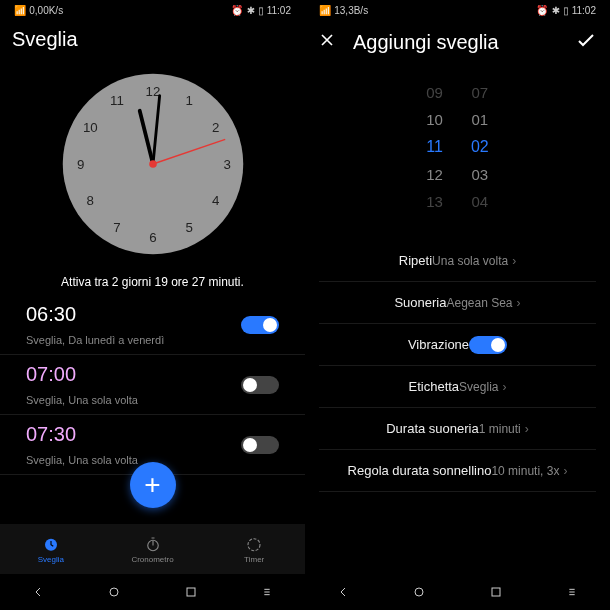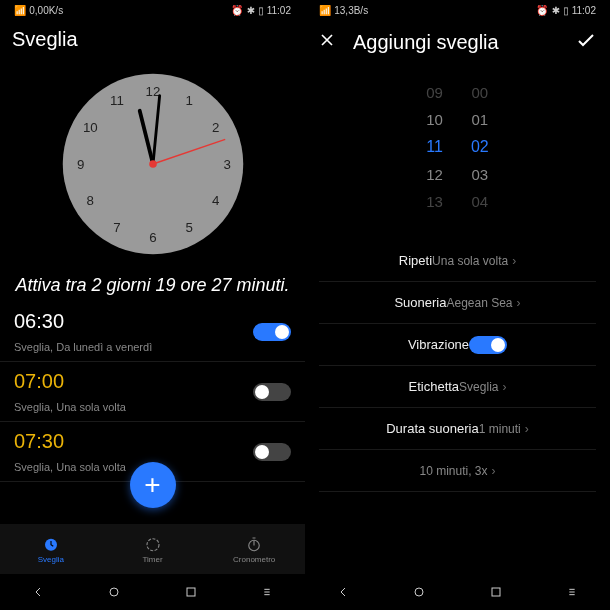--- a/index.html
+++ b/index.html
@@ -6,25 +6,25 @@
 body { background: #fff; font-family: -apple-system, sans-serif; width: 610px; height: 610px; display: flex; }
 .screen { width: 305px; height: 610px; background: #000; color: #fff; position: relative; display: flex; flex-direction: column; overflow: hidden; }
 .statusbar { height: 20px; display: flex; justify-content: space-between; align-items: center; font-size: 10px; color: #ccc; padding: 0 14px; }
 .statusbar .right { display: flex; align-items: center; gap: 3px; }
 .header { padding: 8px 12px; display: flex; align-items: center; }
 .header h1 { font-size: 20px; font-weight: 400; color: #fff; }
 .header .close { margin-right: 16px; color: #fff; }
 .header .check { margin-left: auto; color: #fff; }
 .clockface { width: 190px; height: 190px; margin: 10px auto; position: relative; }
 .clockface svg { width: 100%; height: 100%; }
-.nextalarm { text-align: center; font-size: 18px; color: #fff; margin: 6px 0 6px; font-weight: 500; font-style: italic; }
+.nextalarm { text-align: center; font-size: 12px; color: #fff; margin: 6px 0 6px; font-weight: 500; }
 .alarmlist { flex: 1; overflow: hidden; }
-.alarmrow { padding: 8px 14px; border-bottom: 1px solid #1a1a1a; display: flex; justify-content: space-between; align-items: center; }
+.alarmrow { padding: 8px 26px; border-bottom: 1px solid #1a1a1a; display: flex; justify-content: space-between; align-items: center; }
 .alarmrow .time { font-size: 20px; color: #fff; }
-.alarmrow.off .time { color: #eab308; }
+.alarmrow.off .time { color: #f0abfc; }
 .alarmrow .sub { font-size: 11px; color: #888; margin-top: 8px; }
 .toggle { width: 38px; height: 18px; border-radius: 10px; position: relative; cursor: pointer; }
 .toggle.on { background: #2979ff; }
 .toggle.off { background: #444; }
 .toggle .knob { width: 14px; height: 14px; background: #fff; border-radius: 50%; position: absolute; top: 2px; }
 .toggle.on .knob { right: 2px; }
 .toggle.off .knob { left: 2px; }
 .fab { width: 46px; height: 46px; background: #2979ff; border-radius: 50%; position: absolute; bottom: 102px; left: 50%; transform: translateX(-50%); display: flex; align-items: center; justify-content: center; font-size: 28px; color: #fff; box-shadow: 0 2px 8px rgba(41,121,255,0.5); }
 .tabbar { height: 50px; background: #111; display: flex; }
 .tab { flex: 1; display: flex; flex-direction: column; align-items: center; justify-content: center; gap: 2px; }
@@ -121,30 +121,30 @@
   <div class="tabbar">
     <div class="tab active">
       <svg viewBox="0 0 24 24">
           <circle cx="12" cy="13" r="8"></circle>
           <path d="M12 8v5l3 2" stroke="#000" stroke-width="1.5" fill="none"></path>
         </svg>
       <span>Sveglia</span>
     </div>
     <div class="tab">
       <svg viewBox="0 0 24 24">
-          <circle cx="12" cy="13" r="8" fill="none" stroke="#888" stroke-width="1.5" stroke-dasharray="4 2"></circle>
-        </svg>
-      <span>Timer</span>
+          <circle cx="12" cy="14" r="7" fill="none" stroke="#888" stroke-width="1.5"></circle>
+          <path d="M12 8v6M10 4h4" stroke="#888" stroke-width="1.5"></path>
+        </svg>
+      <span>Cronometro</span>
     </div>
     <div class="tab">
       <svg viewBox="0 0 24 24">
-          <circle cx="12" cy="14" r="7" fill="none" stroke="#888" stroke-width="1.5"></circle>
-          <path d="M12 8v6M10 4h4" stroke="#888" stroke-width="1.5"></path>
-        </svg>
-      <span>Cronometro</span>
+          <circle cx="12" cy="13" r="8" fill="none" stroke="#888" stroke-width="1.5" stroke-dasharray="4 2"></circle>
+        </svg>
+      <span>Timer</span>
     </div>
   </div>
   <div class="navbar">
     <svg viewBox="0 0 24 24">
         <path d="M15 6l-6 6 6 6"></path>
       </svg>
     <svg viewBox="0 0 24 24">
         <circle cx="12" cy="12" r="6"></circle>
       </svg>
     <svg viewBox="0 0 24 24">
@@ -184,21 +184,21 @@
   </div>
   <div class="picker">
     <div class="pickercol">
       <span>09</span>
       <span class="near">10</span>
       <span class="sel">11</span>
       <span class="near">12</span>
       <span>13</span>
     </div>
     <div class="pickercol">
-      <span>00</span>
+      <span>07</span>
       <span class="near">01</span>
       <span class="sel">02</span>
       <span class="near">03</span>
       <span>04</span>
     </div>
   </div>
   <div class="settings">
     <div class="setrow">
       <span class="label">Ripeti</span>
       <span class="val">
@@ -227,20 +227,21 @@
         </span>
     </div>
     <div class="setrow">
       <span class="label">Durata suoneria</span>
       <span class="val">
           <span>1 minuti</span>
           <span class="chev">›</span>
         </span>
     </div>
     <div class="setrow">
+      <span class="label">Regola durata sonnellino</span>
       <span class="val">
           <span>10 minuti, 3x</span>
           <span class="chev">›</span>
         </span>
     </div>
   </div>
   <div class="navbar">
     <svg viewBox="0 0 24 24">
         <path d="M15 6l-6 6 6 6"></path>
       </svg>

